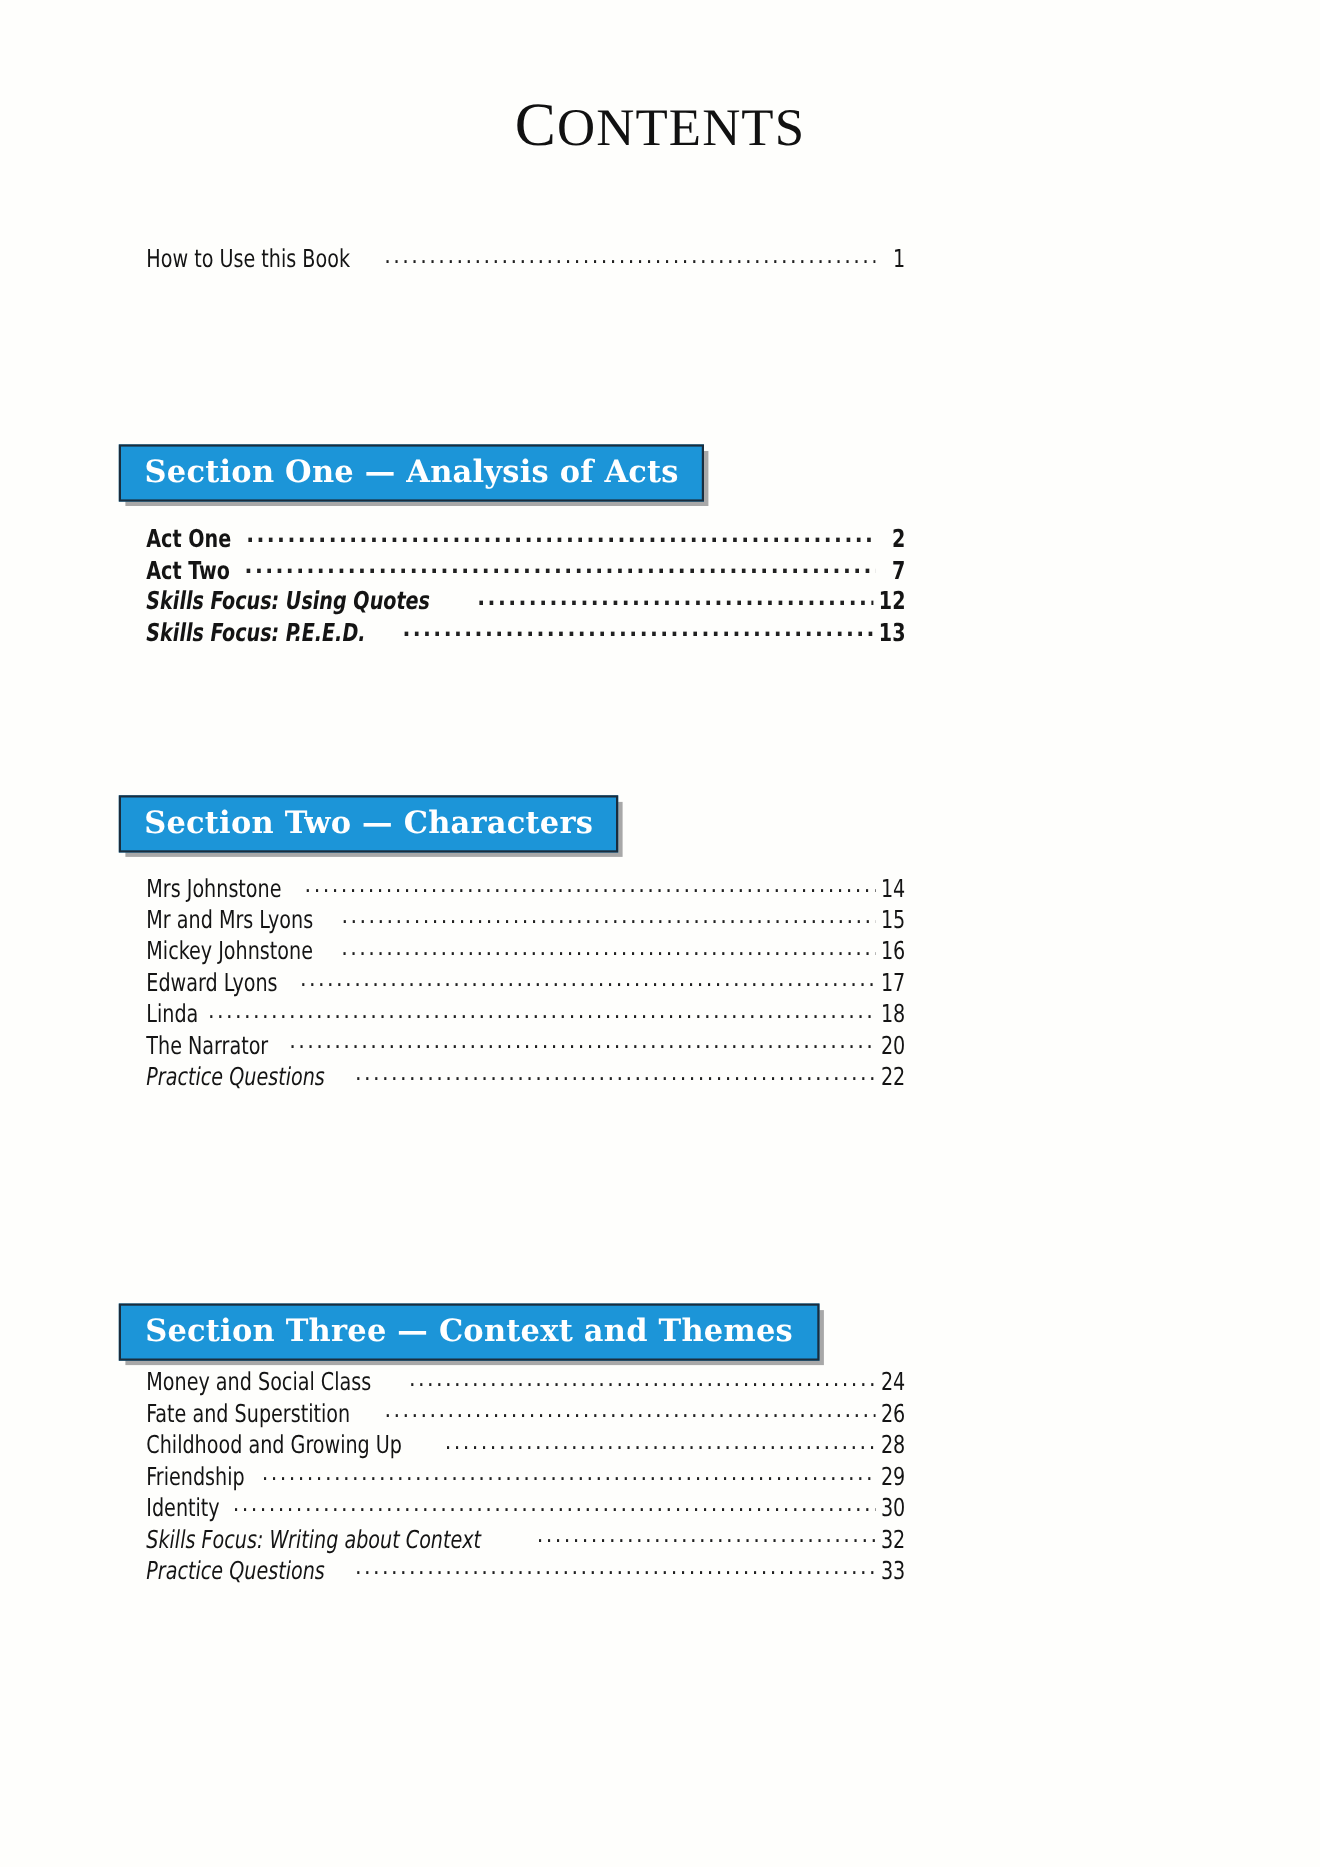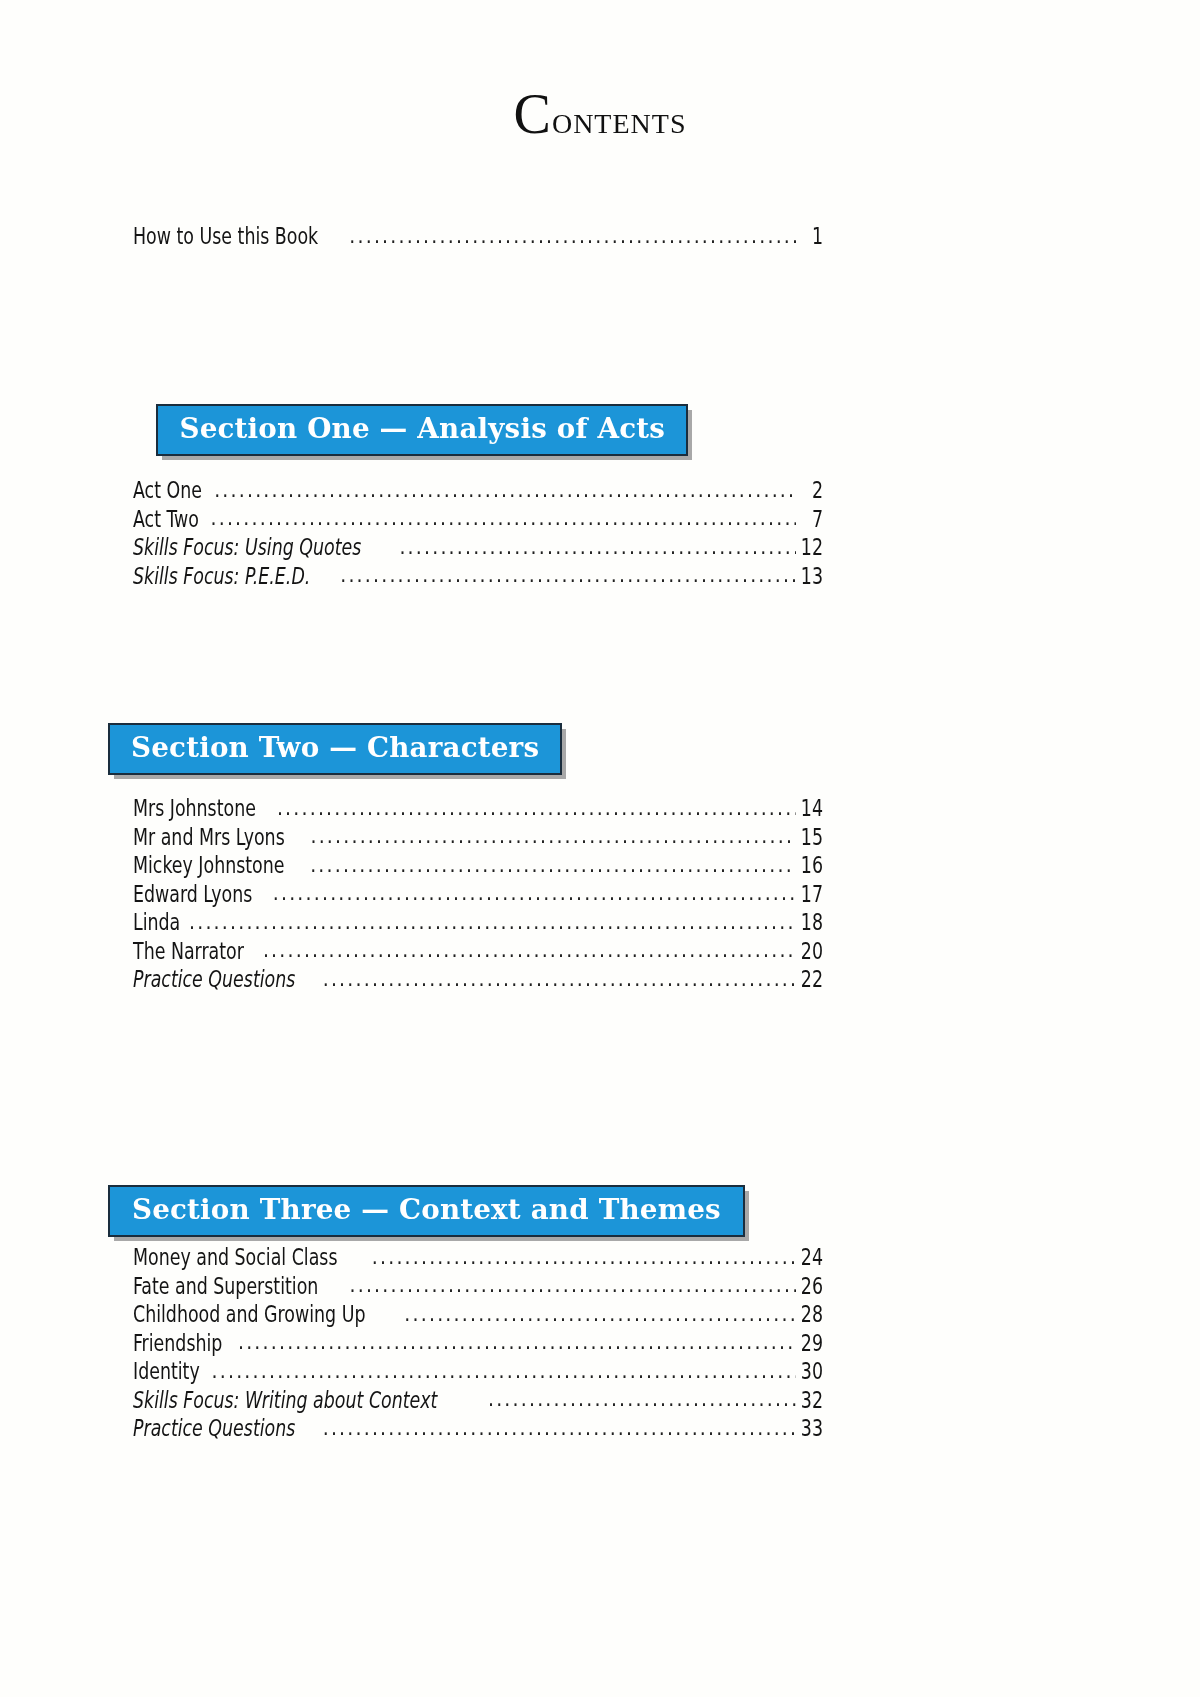--- a/index.html
+++ b/index.html
@@ -29,31 +29,31 @@
     left: 0;
     width: 1200px;
     text-align: center;
     font-family: "Liberation Serif", "DejaVu Serif", serif;
     font-size: 56px;
     letter-spacing: 1px;
     color: #111111;
     font-weight: 400;
   }
   .page-title .cap { font-size: 56px; }
-  .page-title .sc  { font-size: 28px; }
+  .page-title .sc  { font-size: 48px; }
 
   
   .toc-list {
     position: absolute;
     left: 133px;
     width: 690px;
   }
   .toc-row {
     display: flex;
-    align-items: flex-end;
+    align-items: flex-start;
     width: 100%;
     font-family: "DejaVu Sans Condensed", "Liberation Sans Narrow", "Liberation Sans", sans-serif;
     font-size: 22.5px;
     color: #141414;
     line-height: 26.5px;
     padding: 1px 0;
     white-space: nowrap;
   }
   .toc-row .label {
     flex: 0 0 auto;
@@ -108,22 +108,22 @@
     box-shadow: 5px 5px 0 -1px #a8a8a8;
     white-space: nowrap;
     line-height: 1.0;
   }
   .section-banner .txt {
     display: inline-block;
     transform: scaleX(0.99);
   }
 
   
-  #banner-one   { left: 108px; top: 404px; margin-left: 48px; }
-  #list-one     { top: 476px; }
+  #banner-one   { left: 108px; top: 404px; }
+  #list-one     { top: 476px; font-weight: bold; }
 
   #banner-two   { left: 108px; top: 723px; }
   #list-two     { top: 794px; }
 
   #banner-three { left: 108px; top: 1172px; margin-top: 13px; }
   #list-three   { top: 1243px; }
 </style>
 </head>
 <body>
 

